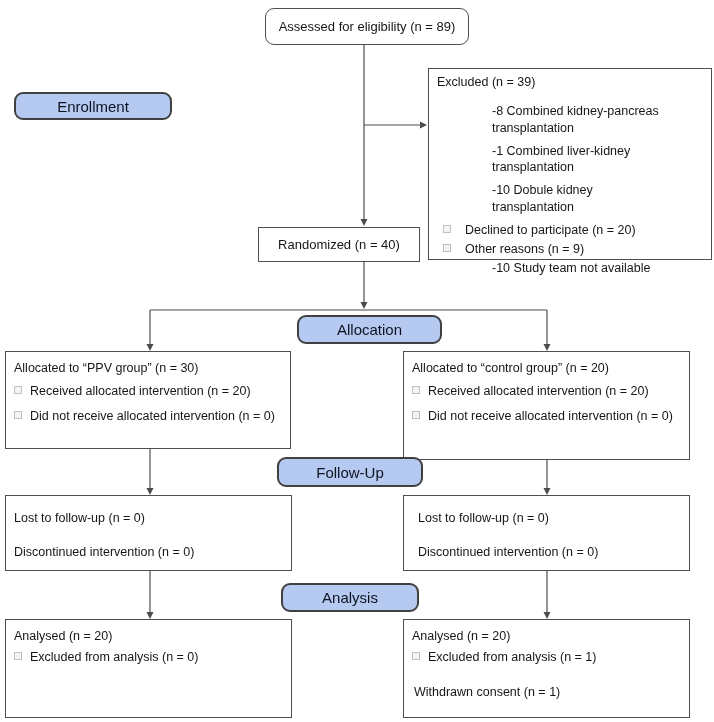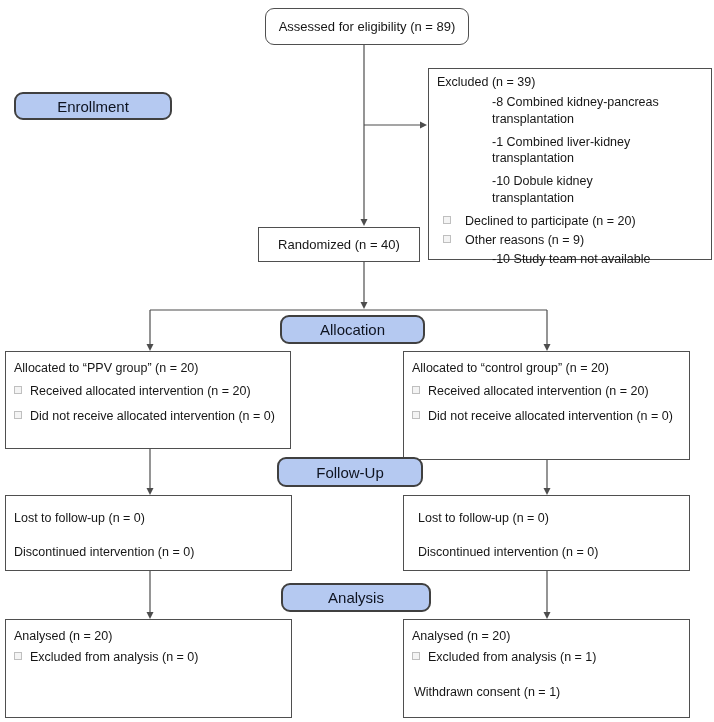--- a/index.html
+++ b/index.html
@@ -8,21 +8,21 @@
   .canvas { position:relative; width:714px; height:722px; background:#ffffff; overflow:hidden; }
   .connectors { position:absolute; left:0; top:0; width:714px; height:722px; }
   .box { position:absolute; background:#ffffff; border:1px solid #4f4f4f; color:#161616; }
   .box.center { display:flex; align-items:center; justify-content:center; text-align:center; font-size:13px; }
   .stage { position:absolute; background:#b5c9f1; border:2px solid #404040; border-radius:9px;
            display:flex; align-items:center; justify-content:center; font-size:15px; color:#0e1320; }
   .pad { padding:6px 8px; font-size:12.5px; line-height:1.3; }
   .row { display:flex; align-items:flex-start; }
   .bullet-sq { display:inline-block; width:8px; height:8px; border:1px solid #bfbfbf; background:#f4f4f4;
                flex:none; margin-top:3px; }
-  .excl-title { margin-bottom:4px; }
+  .excl-title { margin-bottom:13px; }
   .excl-bullet { margin-left:6px; margin-bottom:3px; }
   .excl-bullet .bullet-sq { margin-right:14px; }
   .excl-sub { margin-left:55px; margin-right:30px; margin-bottom:7px; }
   .alloc-title { margin-bottom:7px; }
   .alloc-bullet { margin-bottom:8px; }
   .alloc-bullet .bullet-sq { margin-right:8px; }
   .fu-line1 { margin:8px 0 18px 0; }
   .an-title { margin-bottom:5px; }
   .an-extra { margin-top:18px; margin-left:2px; }
 </style>
@@ -78,26 +78,26 @@
       <span class="bullet-sq"></span>
       <span>Other reasons (n = 9)</span>
     </div>
     <div class="excl-sub" style="margin-bottom:16px;">-10 Study team not available</div>
   </div>
 
   <div class="box center" style="left:258px; top:227px; width:162px; height:35px;">
     <span>Randomized (n = 40)</span>
   </div>
 
-  <div class="stage" style="left:280px; top:315px; width:145px; height:29px;">
+  <div class="stage" style="left:297px; top:315px; width:145px; height:29px;">
     <span>Allocation</span>
   </div>
 
   <div class="box pad" style="left:5px; top:351px; width:286px; height:98px; padding-top:8px;">
-    <div class="alloc-title">Allocated to “PPV group” (n = 20)</div>
+    <div class="alloc-title">Allocated to “PPV group” (n = 30)</div>
     <div class="row alloc-bullet">
       <span class="bullet-sq"></span>
       <span>Received allocated intervention (n = 20)</span>
     </div>
     <div class="row alloc-bullet">
       <span class="bullet-sq"></span>
       <span>Did not receive allocated intervention (n = 0)</span>
     </div>
   </div>
 
@@ -120,21 +120,21 @@
   <div class="box pad" style="left:5px; top:495px; width:287px; height:76px;">
     <div class="fu-line1">Lost to follow-up (n = 0)</div>
     <div>Discontinued intervention (n = 0)</div>
   </div>
 
   <div class="box pad" style="left:403px; top:495px; width:287px; height:76px; padding-left:14px;">
     <div class="fu-line1">Lost to follow-up (n = 0)</div>
     <div>Discontinued intervention (n = 0)</div>
   </div>
 
-  <div class="stage" style="left:281px; top:583px; width:150px; height:29px;">
+  <div class="stage" style="left:281px; top:583px; width:138px; height:29px;">
     <span>Analysis</span>
   </div>
 
   <div class="box pad" style="left:5px; top:619px; width:287px; height:99px; padding-top:8px;">
     <div class="an-title">Analysed (n = 20)</div>
     <div class="row alloc-bullet">
       <span class="bullet-sq"></span>
       <span>Excluded from analysis (n = 0)</span>
     </div>
     <div class="an-extra"></div>

